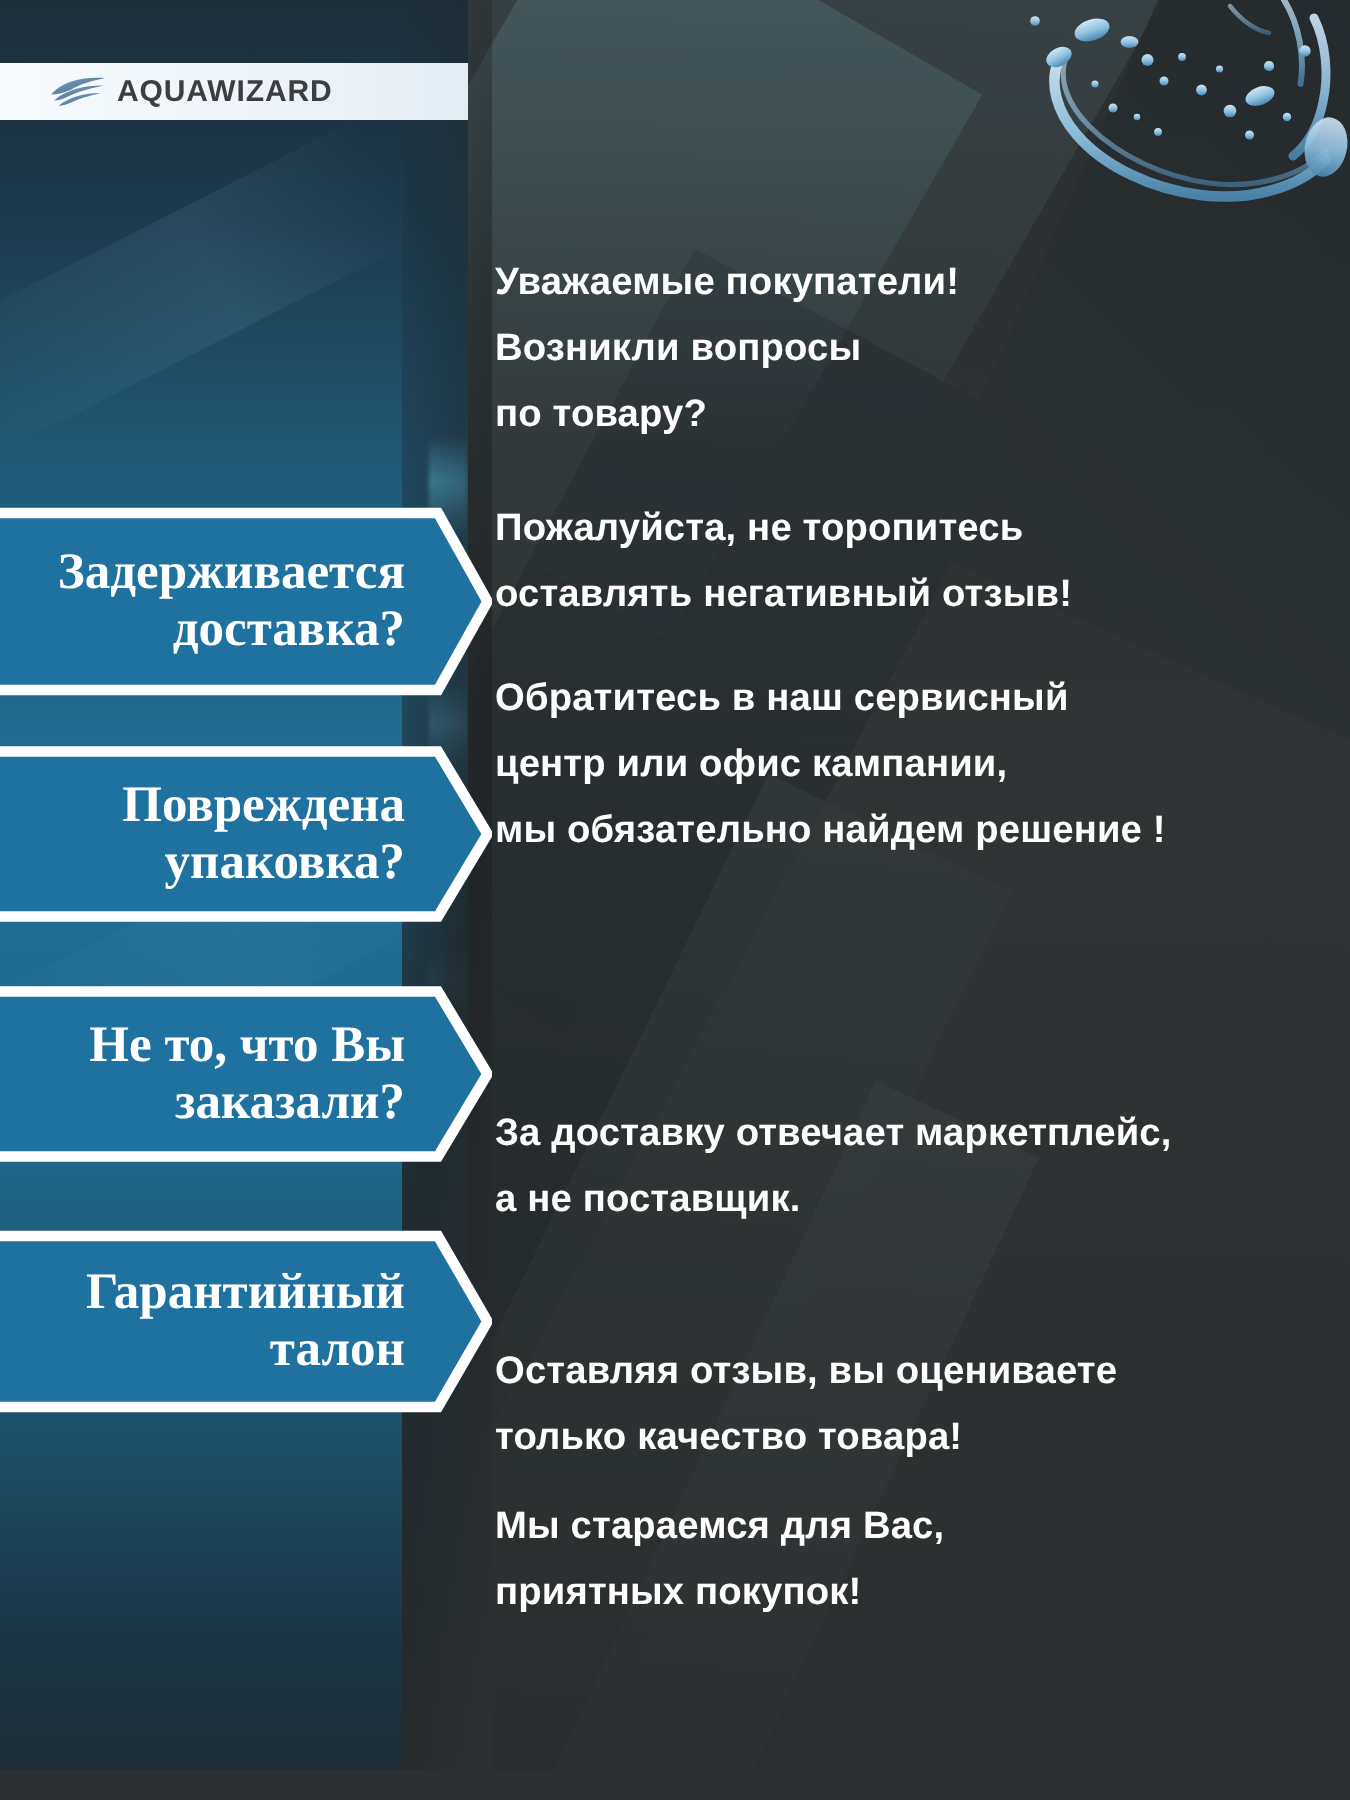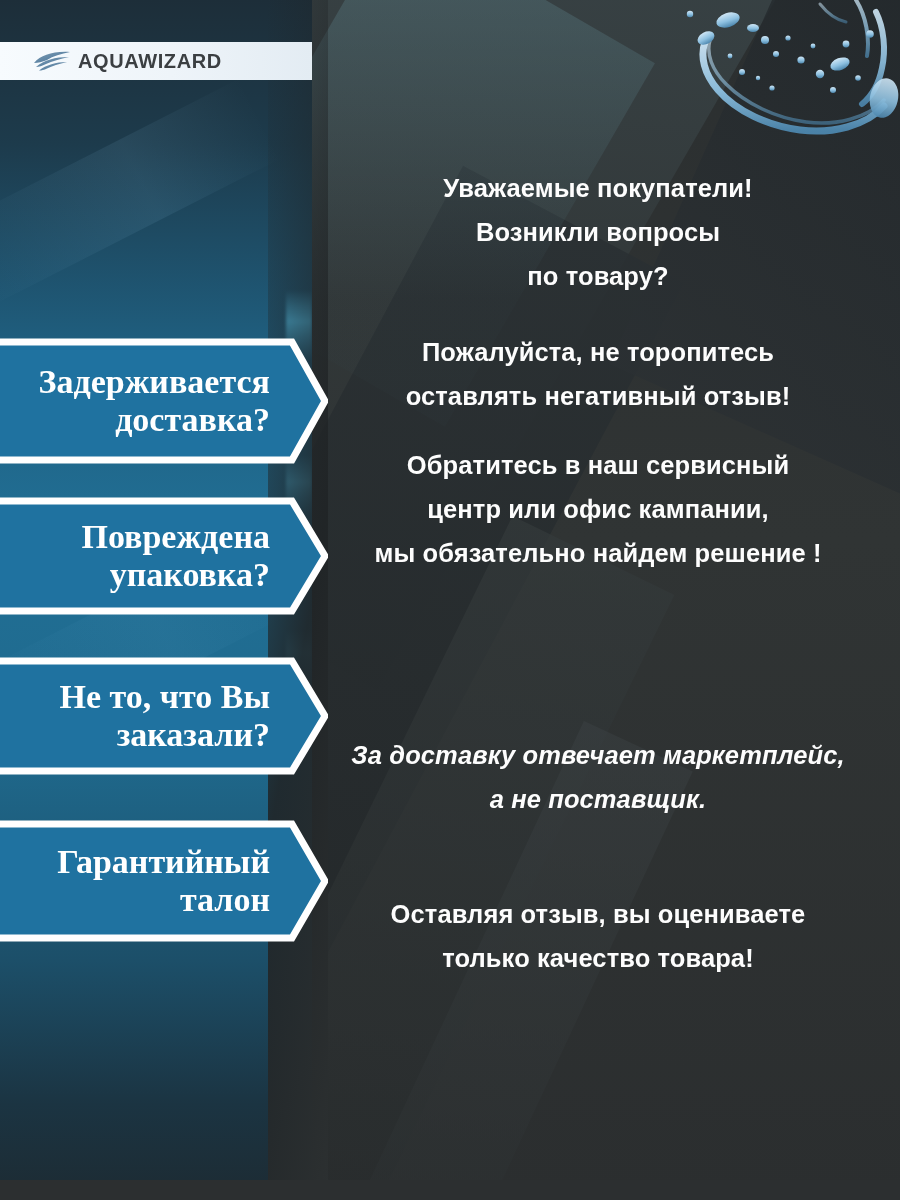--- a/index.html
+++ b/index.html
@@ -150,34 +150,34 @@
 
   
   .copy {
     position:absolute;
     left:330px; top:0; width:552px; height:1200px;
     padding-right:16px;
   }
   .para {
     position:absolute;
     right:16px; width:536px;
-    text-align:center;
+    text-align:left;
     color:#fdfdfd;
     font-family:"Liberation Sans", sans-serif;
     font-weight:700;
     font-size:25.5px;
     line-height:44px;
     letter-spacing:.1px;
     white-space:pre-line;
   }
   #para-1 { top:166px; }
   #para-2 { top:330px; }
   #para-3 { top:443px; }
   #para-4 { top:620px; }
-  #para-5 { top:733px;font-style:italic; }
+  #para-5 { top:733px; }
   #para-6 { top:856px;margin-top:36px; }
   #para-7 { top:995px; }
 </style>
 </head>
 <body>
 
 <div class="canvas">
 
   <div class="bg-right">
     <div class="bg-shard shard-a"></div>
@@ -295,15 +295,17 @@
 по товару?</div>
     <div class="para" id="para-2">Пожалуйста, не торопитесь
 оставлять негативный отзыв!</div>
     <div class="para" id="para-3">Обратитесь в наш сервисный
 центр или офис кампании,
 мы обязательно найдем решение !</div>
     <div class="para" id="para-5">За доставку отвечает маркетплейс,
 а не поставщик.</div>
     <div class="para" id="para-6">Оставляя отзыв, вы оцениваете
 только  качество товара!</div>
+    <div class="para" id="para-7">Мы стараемся для Вас,
+приятных покупок!</div>
   </div>
 
 </div>
 
 </body></html>

